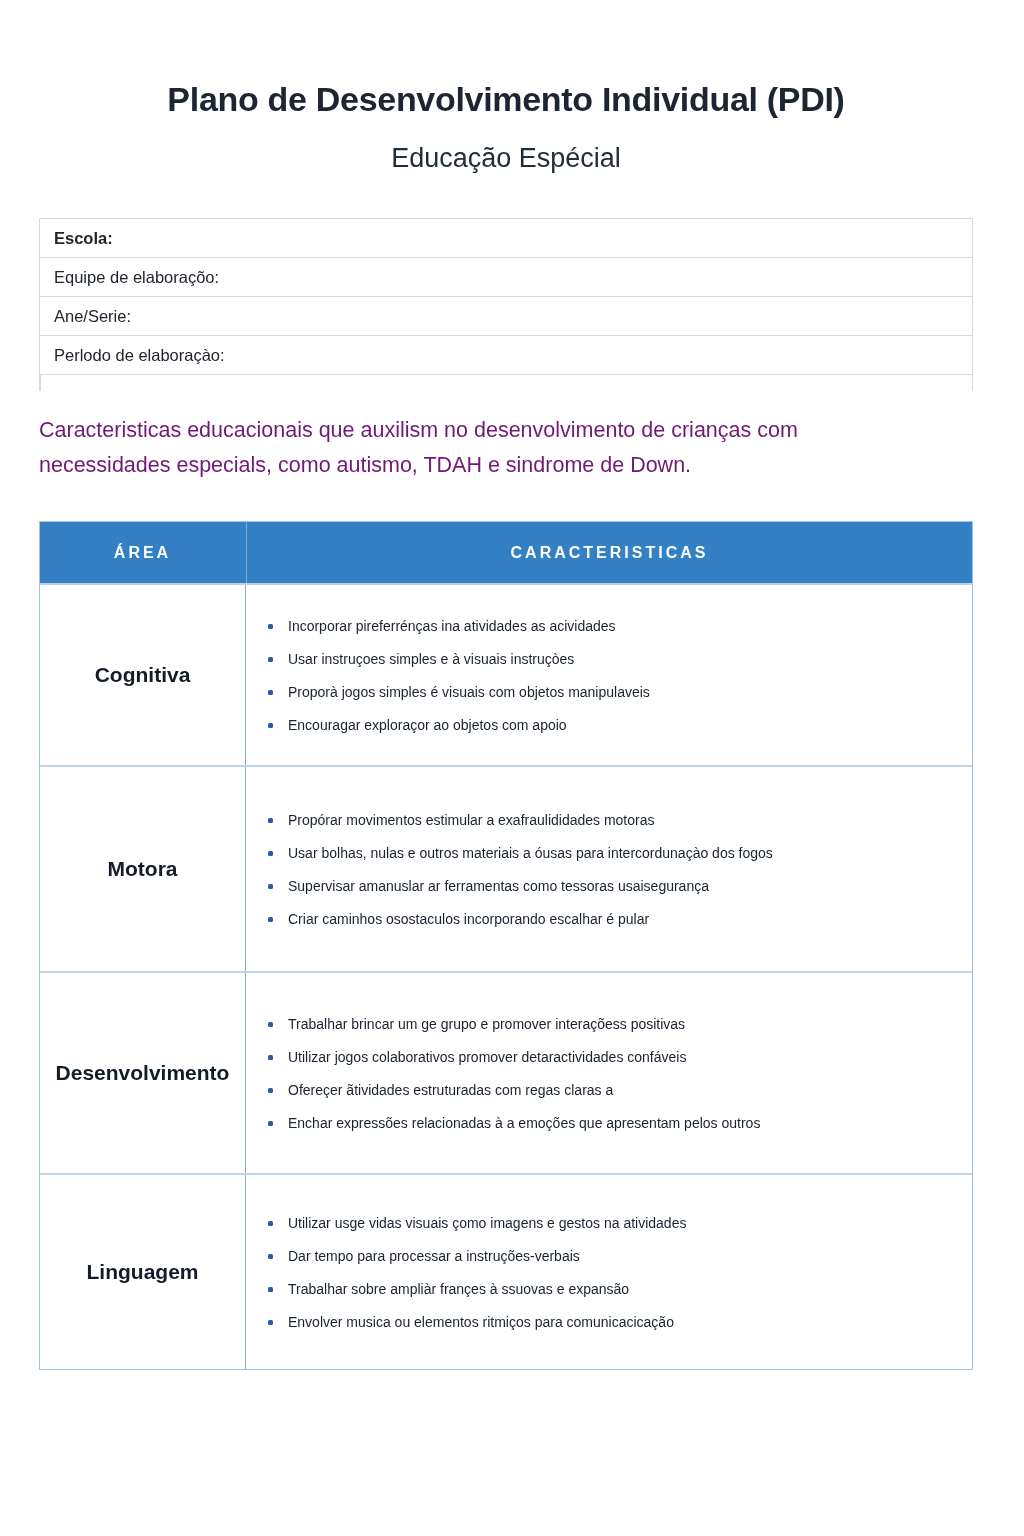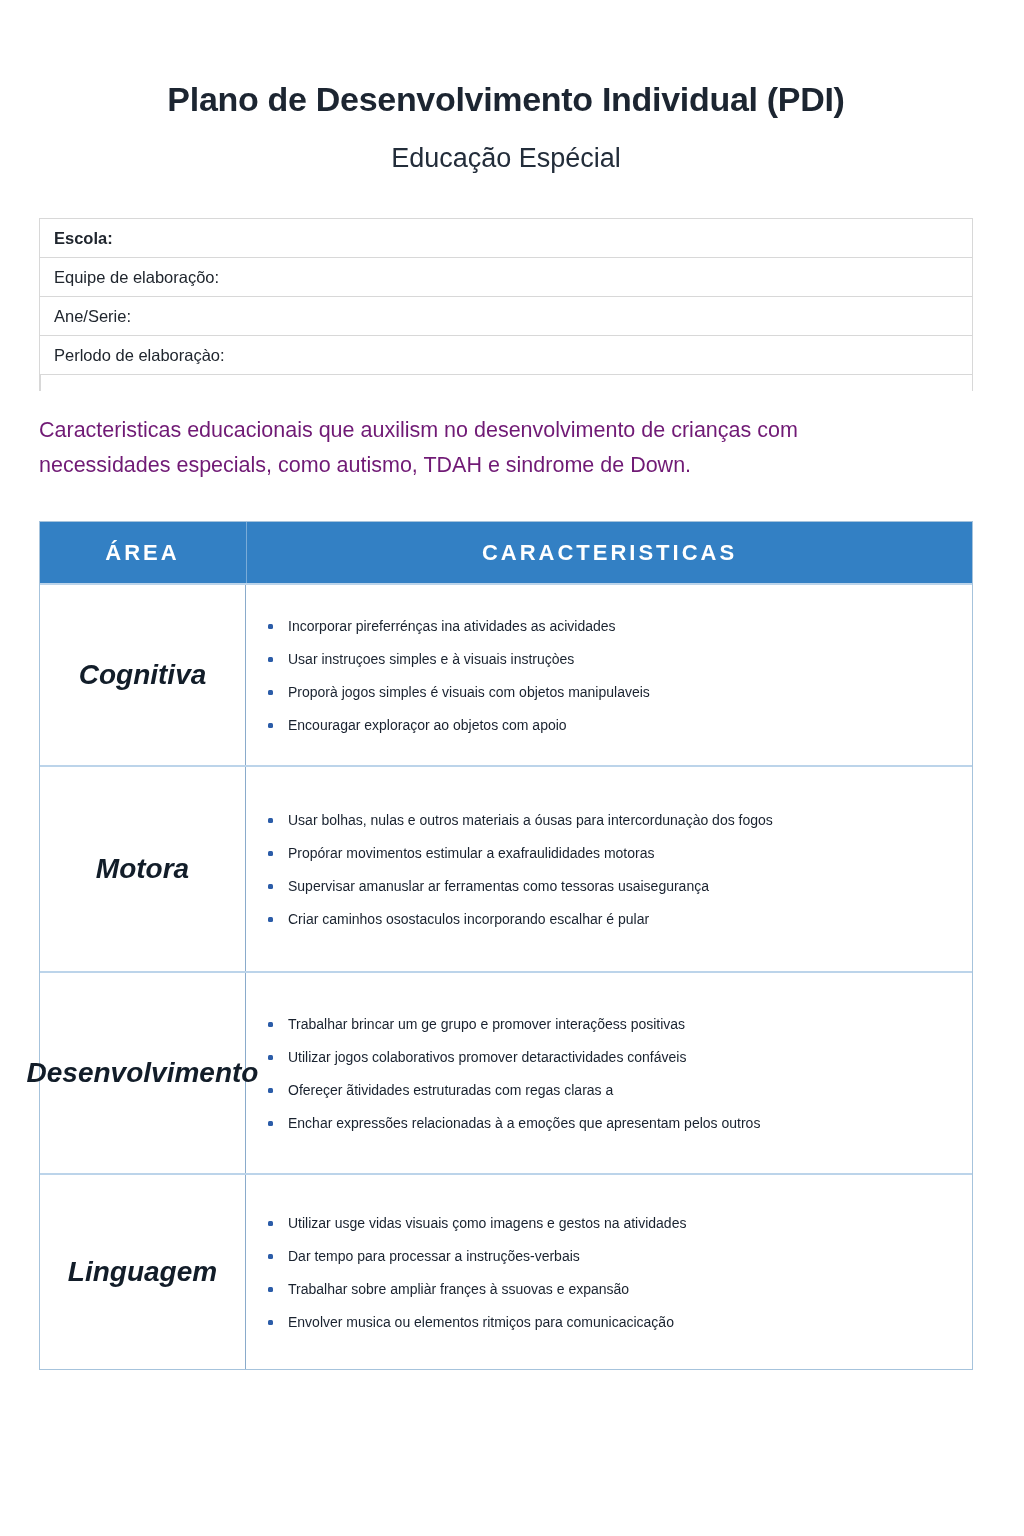--- a/index.html
+++ b/index.html
@@ -44,30 +44,30 @@
 
   
   .intro{margin-top:22px;font-size:21.5px;font-weight:500;line-height:35px;color:#701a75;}
   .intro span{display:block;}
 
   
   .main-table{margin-top:38px;border:1px solid var(--table-border);}
   .thead{display:flex;background:var(--header-bg);height:61px;}
   .th{
     display:flex;align-items:center;justify-content:center;
-    color:var(--header-text);font-weight:700;font-size:22px;letter-spacing:3px;
+    color:var(--header-text);font-weight:700;font-size:16px;letter-spacing:3px;
   }
   .th.area{width:206px;border-right:1px solid var(--header-bg);}
   .th.chars{flex:1;border-left:1px solid rgba(255,255,255,0.35);}
   .trow{display:flex;border-top:2px solid var(--table-divider-h);}
   .trow:first-of-type{border-top:none;}
   .area-cell{
     width:206px;border-right:1px solid var(--table-divider-v);
     display:flex;align-items:center;justify-content:center;
-    font-size:28px;font-weight:700;color:#121d29;text-align:center;padding:0 3px;font-style:italic;
+    font-size:21px;font-weight:700;color:#121d29;text-align:center;padding:0 3px;
   }
   .chars-cell{flex:1;display:flex;flex-direction:column;justify-content:center;padding:14px 24px 14px 18px;}
   .chars-cell ul{list-style:none;}
   .chars-cell li{
     display:flex;align-items:flex-start;
     font-size:14px;line-height:28px;color:#19222f;
     margin:5px 0;
   }
   .chars-cell .dot{
     flex:0 0 auto;width:5px;height:5px;border-radius:1.5px;
@@ -137,25 +137,25 @@
         </ul>
       </div>
     </div>
 
     <div class="trow r-motora">
       <div class="area-cell">Motora</div>
       <div class="chars-cell">
         <ul>
           <li>
               <span class="dot"></span>
+              <span>Propórar movimentos estimular a exafraulididades motoras</span>
+            </li>
+          <li>
+              <span class="dot"></span>
               <span>Usar bolhas, nulas e outros materiais a óusas para intercordunaçào dos fogos</span>
-            </li>
-          <li>
-              <span class="dot"></span>
-              <span>Propórar movimentos estimular a exafraulididades motoras</span>
             </li>
           <li>
               <span class="dot"></span>
               <span>Supervisar amanuslar ar ferramentas como tessoras usaisegurança</span>
             </li>
           <li>
               <span class="dot"></span>
               <span>Criar caminhos osostaculos incorporando escalhar é pular</span>
             </li>
         </ul>

